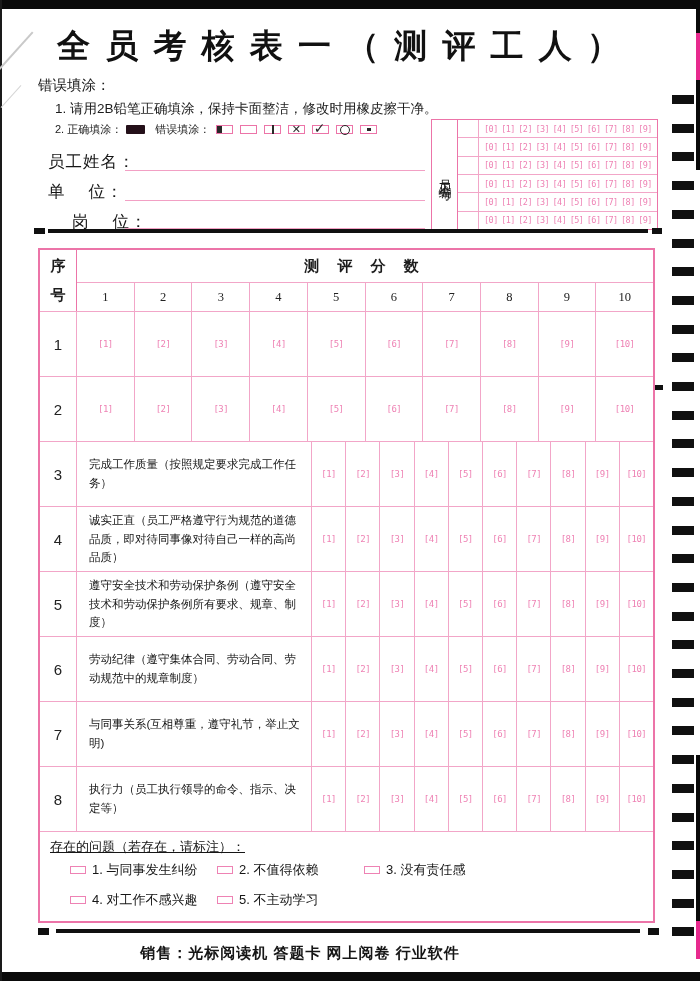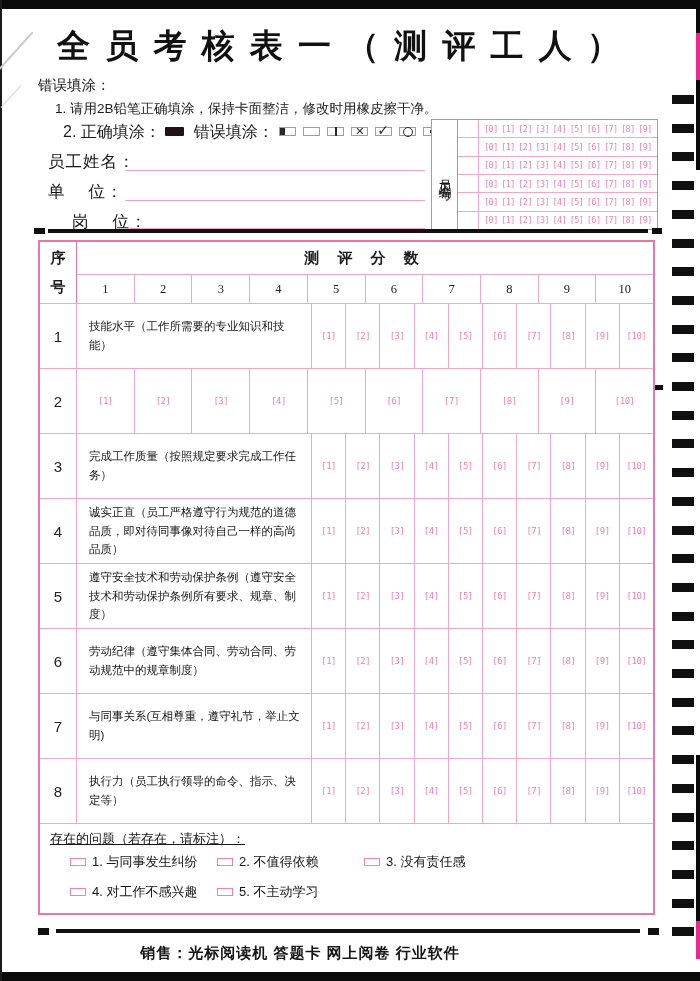--- a/index.html
+++ b/index.html
@@ -27,21 +27,21 @@
   .sync-line-bottom { position:absolute; left:56px; top:929px; width:584px; height:4px; background:#101010; }
   .sd-bl { left:38px;  top:928px; width:11px; height:7px; }
   .sd-br { left:648px; top:928px; width:11px; height:7px; }
   .reg-dash { left:650px; top:385px; width:13px; height:5px; }
 
   
   .title { position:absolute; left:0; top:24px; width:680px; text-align:center;
            font-size:33px; font-weight:bold; letter-spacing:3px; color:#111; }
   .notes-heading { position:absolute; left:38px; top:76px; font-size:14.5px; }
   .note1 { position:absolute; left:55px; top:100px; font-size:13.5px; }
-  .note2 { position:absolute; left:55px; top:122px; font-size:16px; white-space:nowrap;margin-left:8px; }
+  .note2 { position:absolute; left:55px; top:122px; font-size:11px; white-space:nowrap; }
   .cmark { display:inline-block; width:19px; height:9px; background:#241019; border-radius:1px;
            vertical-align:middle; margin:0 10px 2px 4px; }
   .wrong-label { margin-right:2px; }
   .wmark { position:relative; display:inline-block; width:17px; height:9px; border:1px solid #ec74a8;
            margin:0 3.5px 2px; vertical-align:middle; background:#fff; }
   .wm-half-fill::before { content:""; position:absolute; left:0px; top:0px; bottom:0px; width:5px; background:#282828; }
   .wm-vertical-line::before { content:""; position:absolute; left:7px; top:-1px; bottom:-1px; width:2px; background:#282828; }
   .wm-cross::before { content:"✕"; position:absolute; left:0; right:0; top:-1px; font-size:11px; line-height:9px; text-align:center; color:#282828; }
   .wm-check::before { content:"✓"; position:absolute; left:1px; top:-5px; font-size:14px; line-height:14px; color:#282828; }
   .wm-circle::before { content:""; position:absolute; left:3px; top:-1px; width:8px; height:8px; border:1.5px solid #282828; border-radius:50%; }
@@ -59,21 +59,21 @@
   .emp-label { width:26px; border-right:1px solid #ec74a8; display:flex; align-items:center; justify-content:center;
                writing-mode:vertical-rl; text-orientation:upright; font-size:13px; letter-spacing:3px; color:#161616; }
   .emp-rows { flex:1; display:flex; flex-direction:column; }
   .emp-row { flex:1; display:flex; border-bottom:1px solid #f2a6c8; }
   .emp-row:last-child { border-bottom:none; }
   .emp-hand { width:21px; border-right:1px solid #f2a6c8; }
   .emp-bubbles { flex:1; display:flex; align-items:center; justify-content:space-between; padding:0 5px; }
   .digit-bubble { font-size:8.5px; color:#ee82b4; font-family:"DejaVu Sans Mono",monospace; letter-spacing:-0.5px; }
 
   
-  .main-table { position:absolute; left:38px; top:240px; width:617px; height:675px;
+  .main-table { position:absolute; left:38px; top:248px; width:617px; height:675px;
                 border:2px solid #ec74a8; display:flex; flex-direction:column; background:#fff; }
   .thead { height:75px; display:flex; }
   .th-no { width:37px; border-right:1px solid #ec74a8; display:flex; align-items:center; justify-content:center;
            font-weight:bold; font-size:15px; width:37px; text-align:center; }
   .th-no span { display:block; width:16px; word-break:break-all; line-height:1.9; }
   .th-ind { width:235px; border-right:1px solid #ec74a8; display:flex; align-items:center; justify-content:center;
             font-weight:bold; font-size:15px; letter-spacing:2px; }
   .th-score { flex:1; display:flex; flex-direction:column; }
   .th-score-title { height:33px; border-bottom:1px solid #f2a6c8; display:flex; align-items:center; justify-content:center;
                     font-weight:bold; font-size:15px; letter-spacing:7px; }
@@ -254,21 +254,20 @@
             <div class="score-num">7</div>
             <div class="score-num">8</div>
             <div class="score-num">9</div>
             <div class="score-num">10</div>
           </div>
       </div>
     </div>
     <div id="tbody">
         <div class="trow">
           <div class="td-no">1</div>
-          <div class="td-ind">技能水平（工作所需要的专业知识和技能）</div>
           <div class="td-scores">
             <div class="td-score">
               <span class="score-bubble">[1]</span>
             </div>
             <div class="td-score">
               <span class="score-bubble">[2]</span>
             </div>
             <div class="td-score">
               <span class="score-bubble">[3]</span>
             </div>

